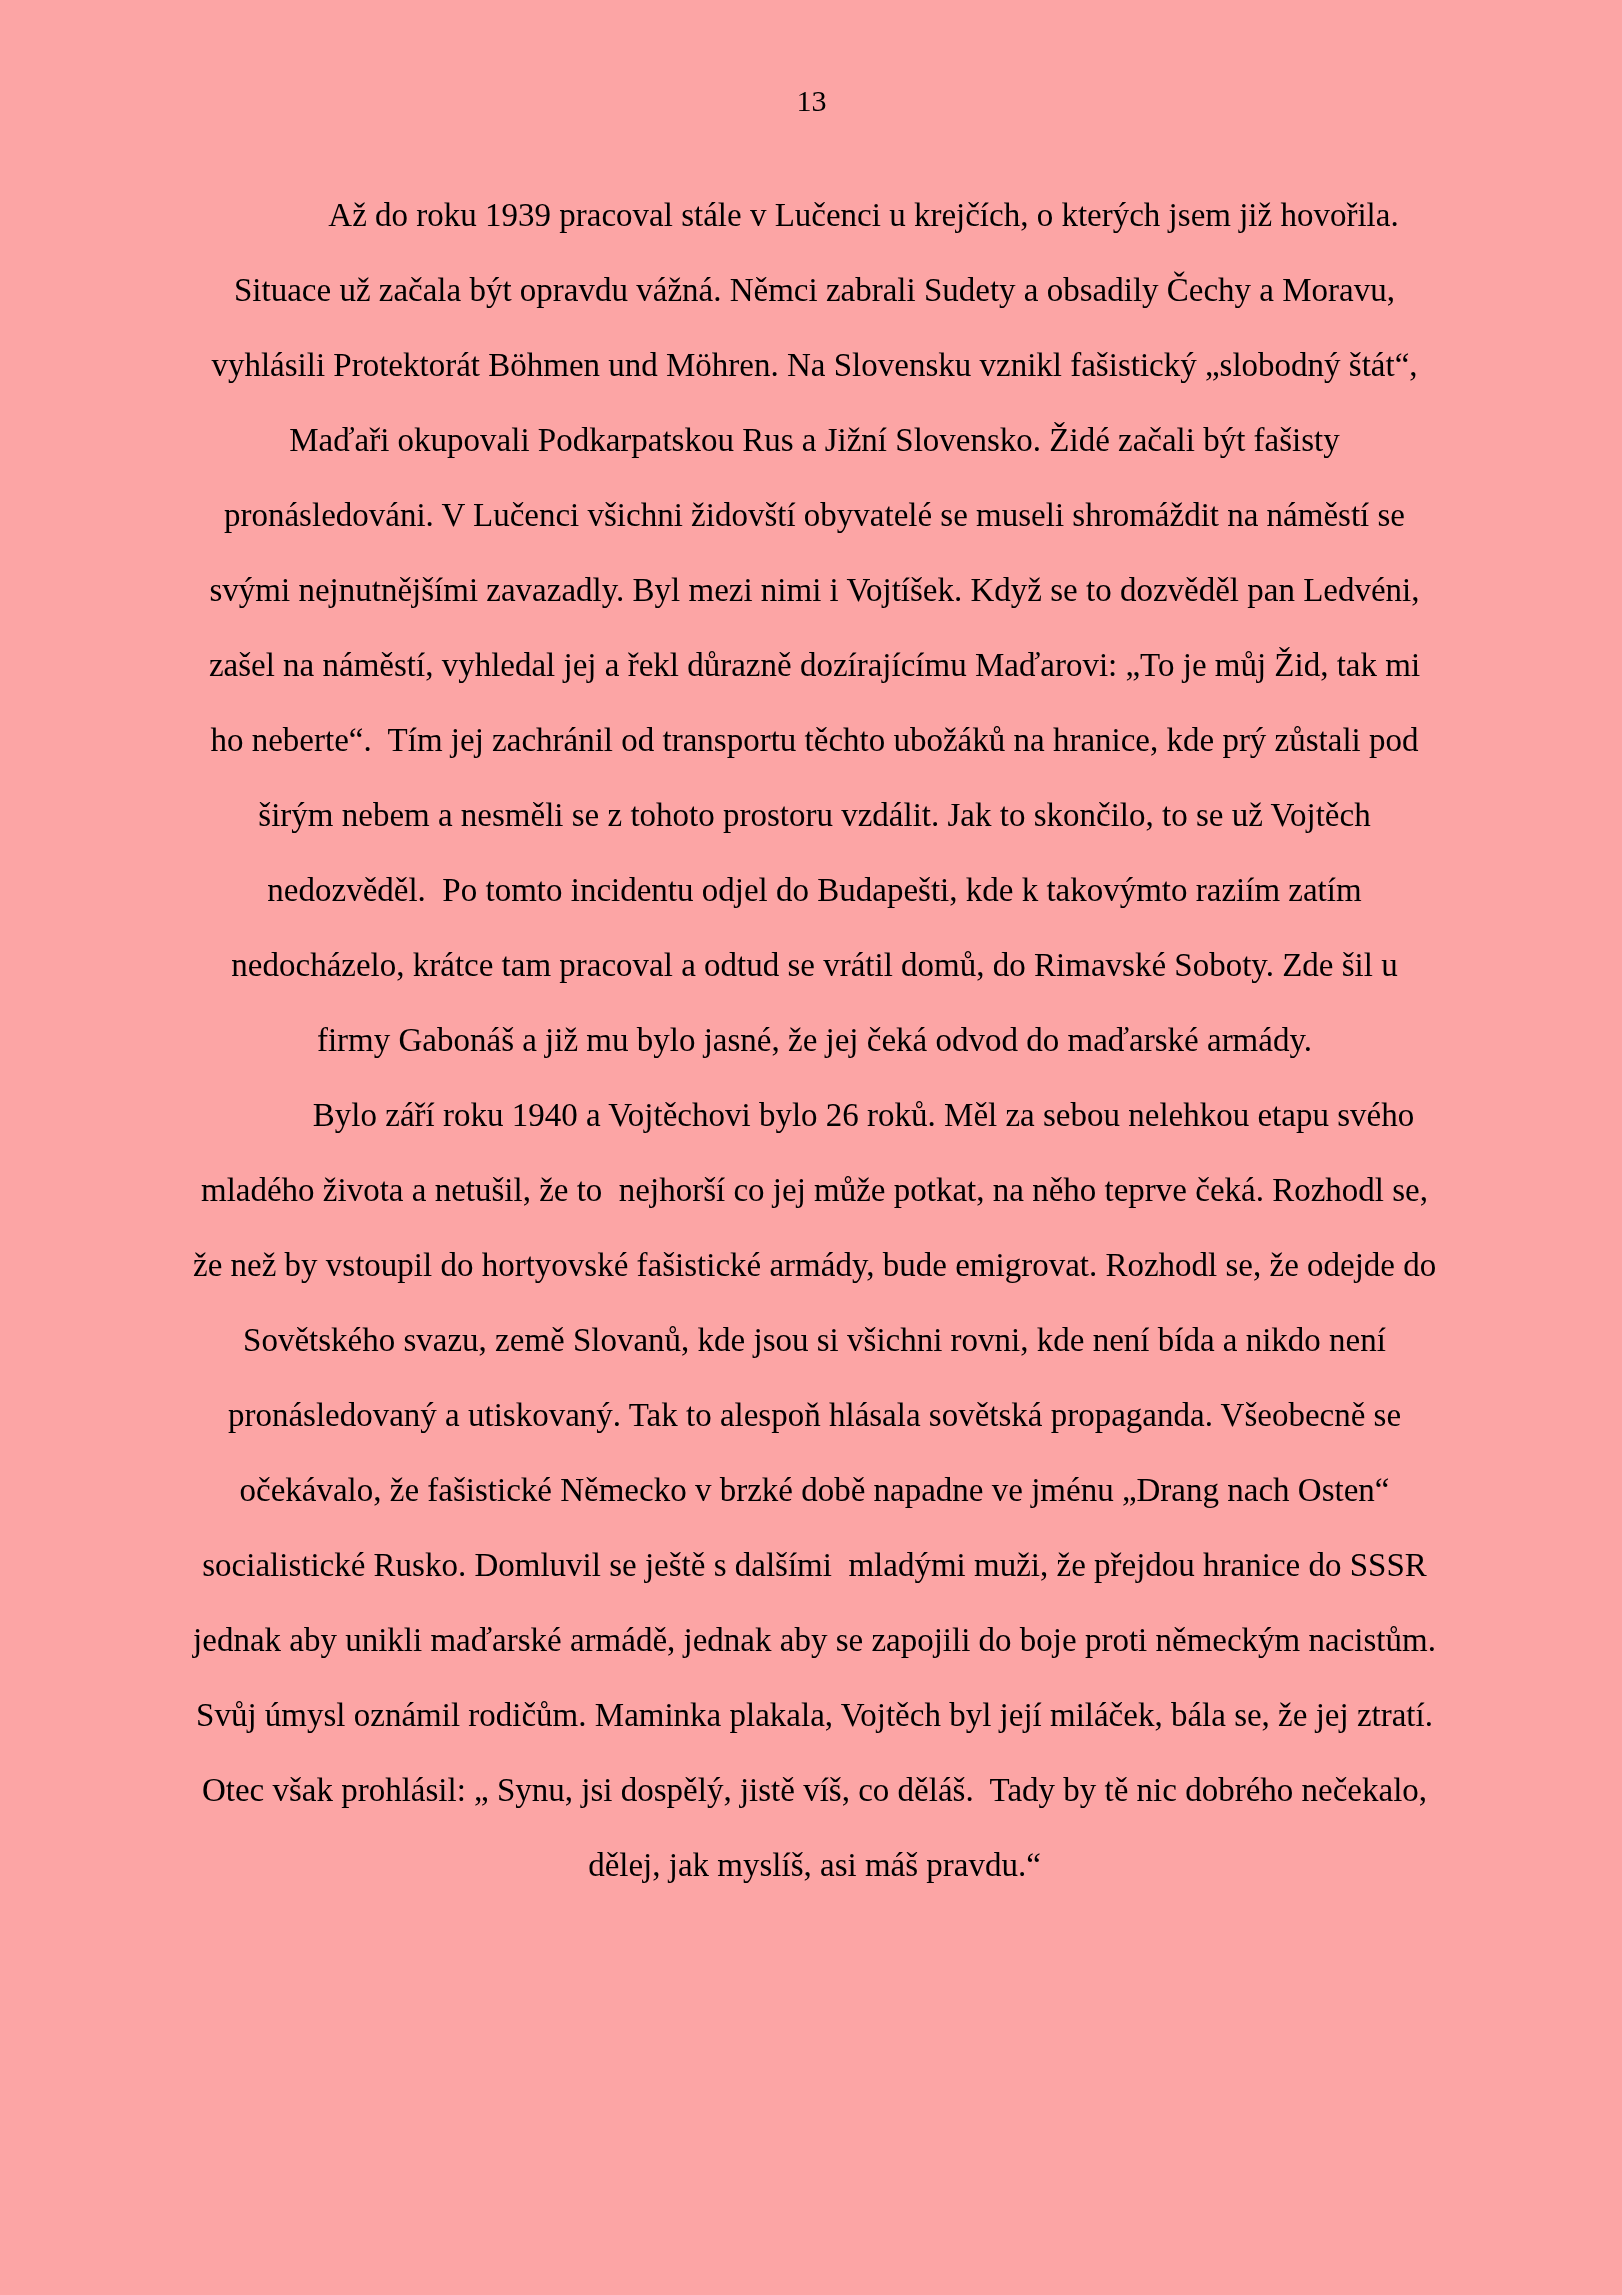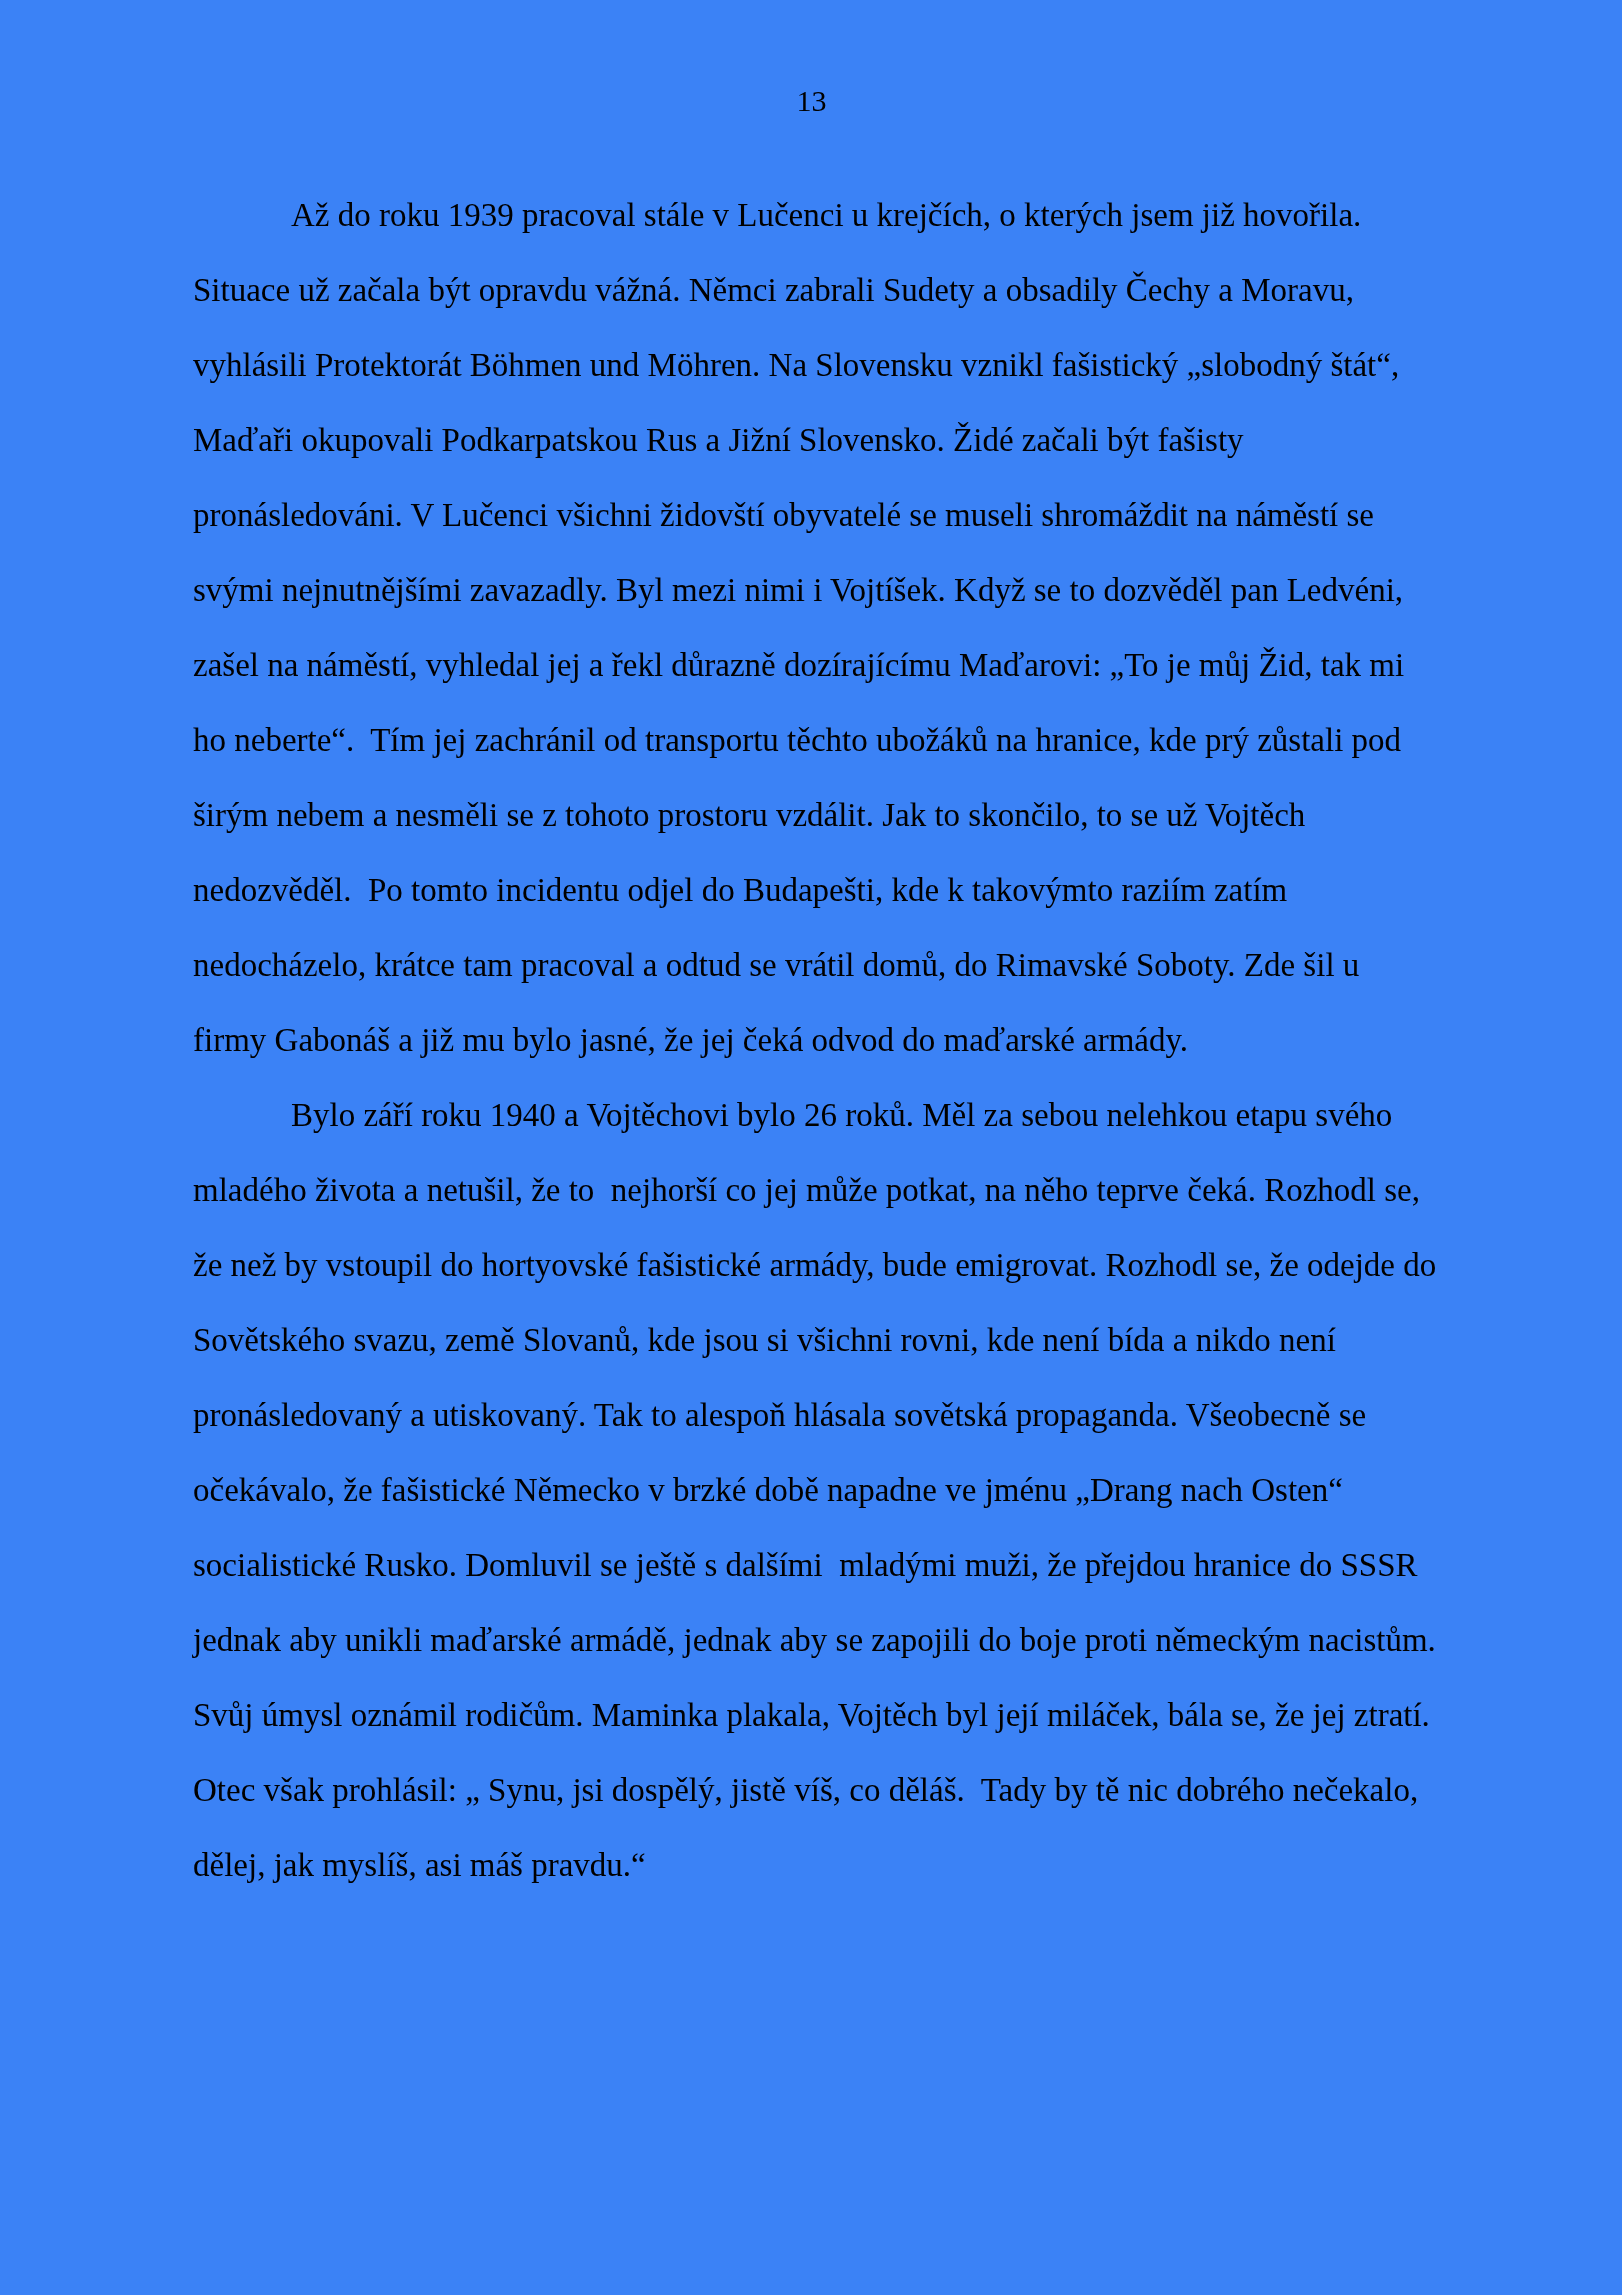--- a/index.html
+++ b/index.html
@@ -4,21 +4,21 @@
 <style>
   html, body {
     margin: 0;
     padding: 0;
     background: #ffffff;
   }
   .page {
     position: relative;
     width: 1623px;
     height: 2295px;
-    background: #3b82f6;
+    background: #fca5a5;
     color: #000000;
     font-family: "Liberation Serif", serif;
     overflow: hidden;
   }
   .page-number {
     position: absolute;
     top: 86px;
     left: 0;
     width: 100%;
     text-align: center;
@@ -32,20 +32,21 @@
     width: 1243px;
     font-size: 33px;
     line-height: 75px;
     text-align: left;
   }
   .para {
     margin: 0;
     padding: 0;
     text-indent: 98px;
     white-space: pre;
+    text-align: center;
   }
 </style>
 </head>
 <body>
 
 <div class="page">
   <div class="page-number">13</div>
   <div class="doc-body">
     <p class="para">Až do roku 1939 pracoval stále v Lučenci u krejčích, o kterých jsem již hovořila.
 Situace už začala být opravdu vážná. Němci zabrali Sudety a obsadily Čechy a Moravu,

